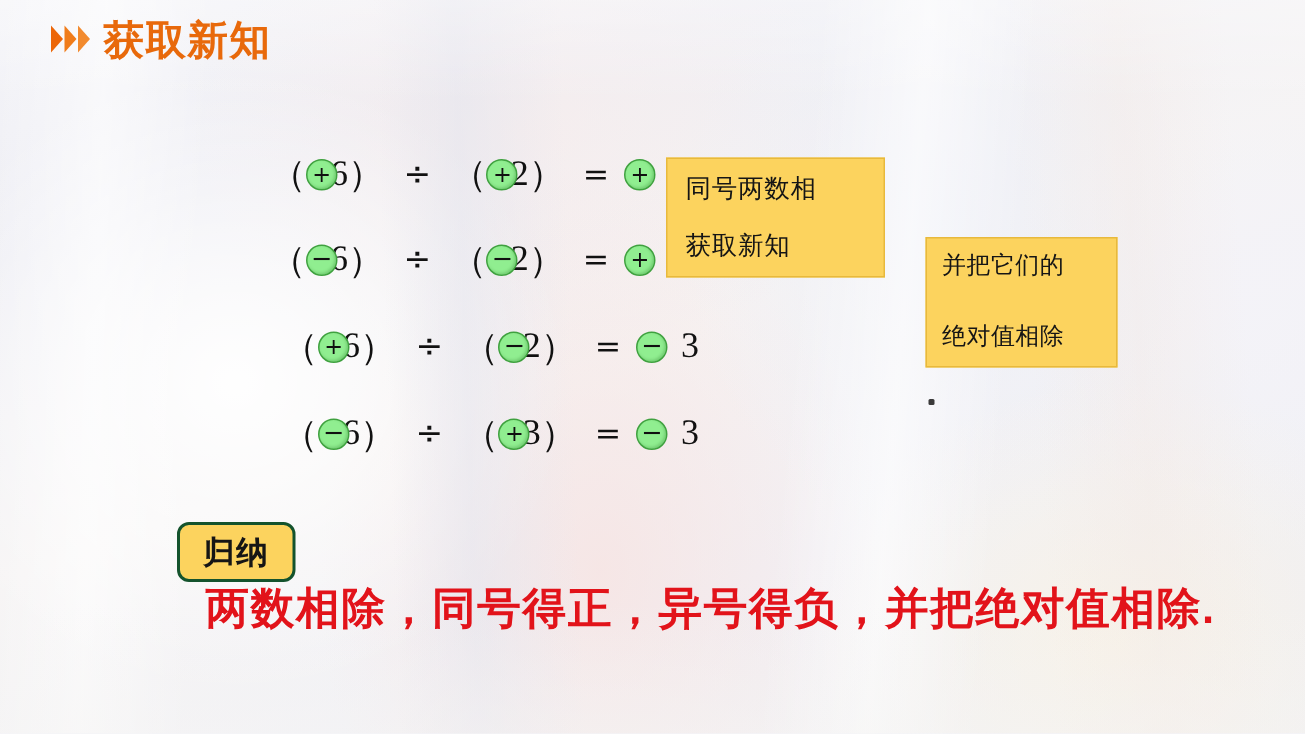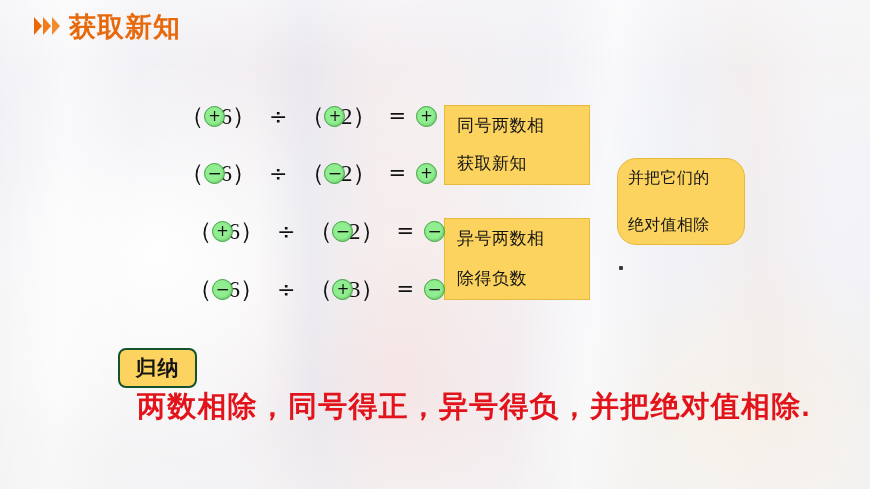--- a/index.html
+++ b/index.html
@@ -169,21 +169,21 @@
     font-size: 17px;
     font-weight: 400;
     line-height: 1.65;
     letter-spacing: 0.5px;
   }
   .callout .line { white-space: nowrap; }
 
   #callout-same-sign { left: 444px; top: 105px; width: 146px; height: 80px; }
   #callout-diff-sign { left: 444px; top: 218px; width: 146px; height: 82px; }
   #callout-absolute  { left: 617px; top: 158px; width: 128px; height: 87px;
-                       font-size: 16px; padding: 6px 8px 6px 10px; letter-spacing: 0.3px; border-radius: 19px; }
+                       font-size: 16px; padding: 6px 8px 6px 10px; letter-spacing: 0.3px; }
 
   #trailing-dot {
     position: absolute;
     left: 619px;
     top: 266px;
     width: 4px;
     height: 4px;
     background: #3a3a3a;
     border-radius: 1px;
   }
@@ -333,24 +333,20 @@
     <span class="op-eq">=</span>
     <span class="sign-circle minus result-sign">−</span>
     <span class="result-num">3</span>
   </div>
 
   <div class="callout" id="callout-same-sign">
     <span class="line">同号两数相</span>
     <span class="line">获取新知</span>
   </div>
 
-  <div class="callout" id="callout-diff-sign">
-    <span class="line">异号两数相</span>
-    <span class="line">除得负数</span>
-  </div>
 
   <div class="callout" id="callout-absolute">
     <span class="line">并把它们的</span>
     <span class="line">绝对值相除</span>
   </div>
 
   <div id="trailing-dot"></div>
 
   <div id="summary-tag">
     <span>归纳</span>

